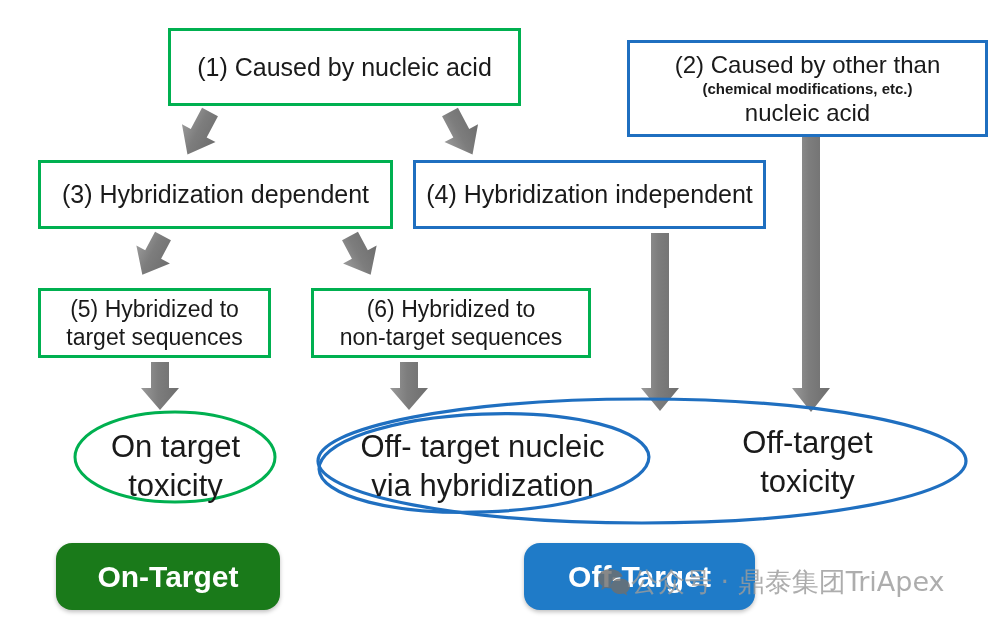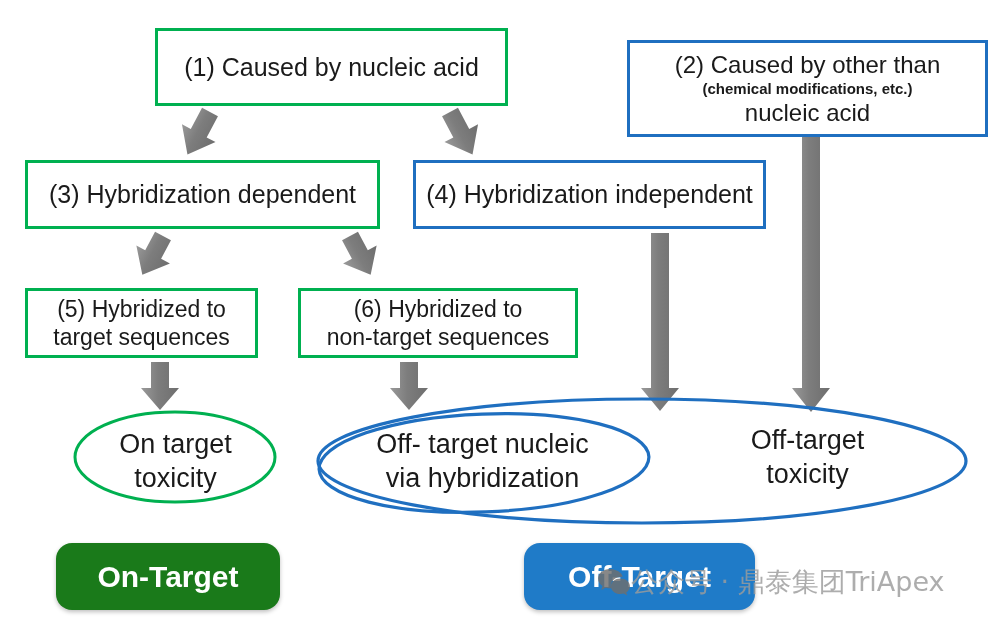--- a/index.html
+++ b/index.html
@@ -9,41 +9,41 @@
     color:#1a1a1a;overflow:hidden;position:relative;
   }
   #stage{position:absolute;left:0;top:0;width:994px;height:626px;}
 
   .node{
     position:absolute;background:#ffffff;box-sizing:border-box;
     display:flex;flex-direction:column;align-items:center;justify-content:center;
     text-align:center;line-height:1.22;
   }
   .node .ln{display:block;}
-  .green-box{border:3px solid #00b050;}
+  .green-box{border:3px solid #00b050;margin-left:13px;}
   .blue-box{border:3px solid #1f6fc0;}
 
   .t26{font-size:25px;}
   .t24{font-size:24px;}
   .t23{font-size:23px;}
 
   
   #box1{left:155px;top:28px;width:353px;height:78px;}
   #box2{left:627px;top:16px;width:361px;height:97px;margin-top:24px;}
   #box3{left:25px;top:160px;width:355px;height:69px;}
   #box4{left:413px;top:160px;width:353px;height:69px;}
   #box5{left:25px;top:288px;width:233px;height:70px;}
   #box6{left:298px;top:288px;width:280px;height:70px;}
 
   #box2 .sub{font-size:15px;font-weight:bold;margin-top:1px;}
 
   
   .ell-label{
     position:absolute;text-align:center;line-height:1.25;
-    font-size:27px;pointer-events:none;
+    font-size:31px;pointer-events:none;
   }
   #lblOn{left:78px;top:428px;width:195px;}
   #lblHyb{left:340px;top:428px;width:285px;}
   #lblOff{left:700px;top:424px;width:215px;}
 
   
   .legend-btn{
     position:absolute;border-radius:16px;display:flex;
     align-items:center;justify-content:center;
     color:#ffffff;font-size:30px;font-weight:bold;

